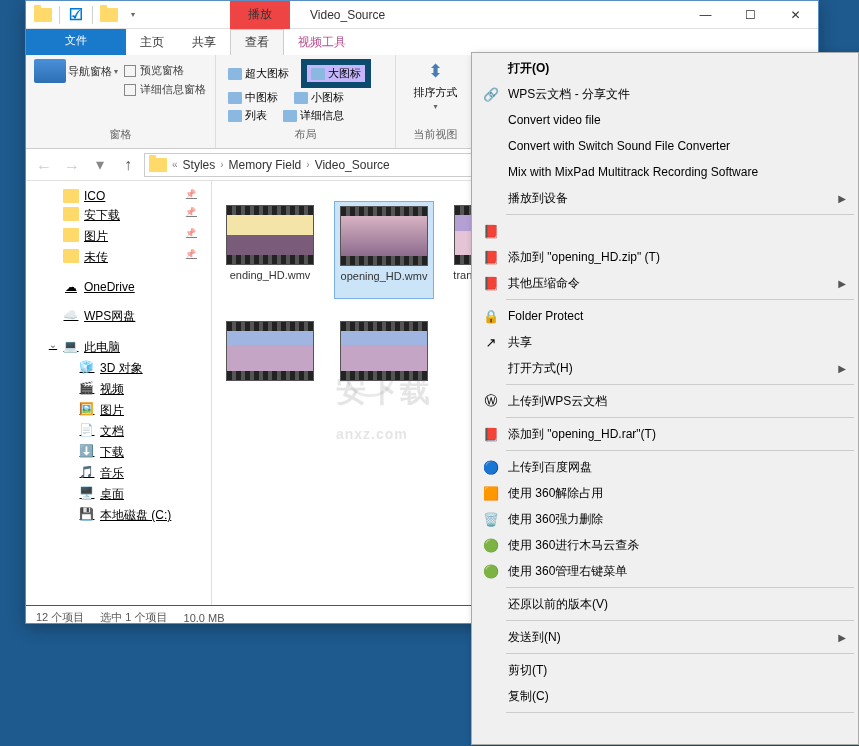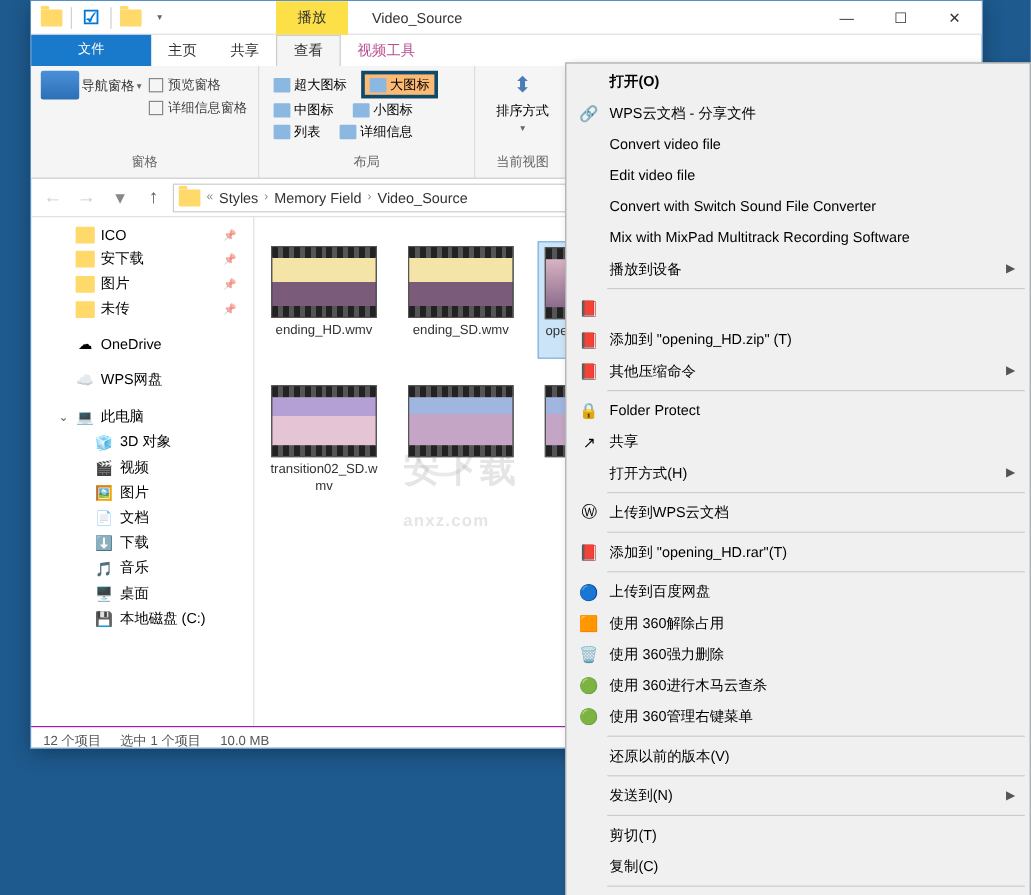--- a/index.html
+++ b/index.html
@@ -8,21 +8,21 @@
 
 
 .titlebar { height: 28px; background: #fff; display: flex; align-items: center; border-bottom: 1px solid #e0e0e0; }
 .titlebar-left { display: flex; align-items: center; gap: 2px; padding-left: 6px; }
 .qat-icon { width: 22px; height: 22px; display: flex; align-items: center; justify-content: center; font-size: 14px; }
 .folder-mini { width: 18px; height: 14px; background: #ffd96a; border-radius: 1px; position: relative; }
 .folder-mini::before { content: ""; position: absolute; top: -3px; left: 0; width: 7px; height: 3px; background: #ffd96a; border-radius: 1px 1px 0 0; }
 .qat-sep { width: 1px; height: 18px; background: #d0d0d0; margin: 0 3px; }
 .check-icon { color: #0078d7; font-size: 16px; font-weight: bold; }
 .arw { color: #666; font-size: 8px; }
-.play-tab { background: #fde047; color: #333; padding: 4px 18px; font-size: 12px; margin-left: 86px; height: 28px; display: flex; align-items: center; }
+.play-tab { background: #ef4444; color: #333; padding: 4px 18px; font-size: 12px; margin-left: 86px; height: 28px; display: flex; align-items: center; }
 .window-title { margin-left: 20px; font-size: 12px; color: #333; }
 .win-controls { margin-left: auto; display: flex; }
 .win-btn { width: 45px; height: 28px; display: flex; align-items: center; justify-content: center; font-size: 12px; color: #333; }
 
 
 .ribbon-tabs { height: 26px; display: flex; align-items: stretch; font-size: 12px; }
 .ribbon-tab { padding: 0 14px; display: flex; align-items: center; color: #333; cursor: pointer; }
 .ribbon-tab.file { background: #1979ca; color: #fff; }
 .ribbon-tab.active { background: #f5f5f5; border: 1px solid #ccc; border-bottom: none; }
 .ribbon-tab.tool { color: #b84e8f; }
@@ -33,38 +33,38 @@
 .rgroup-content { flex: 1; display: flex; gap: 6px; align-items: flex-start; }
 .rgroup-label { text-align: center; font-size: 11px; color: #666; padding: 2px 0; }
 .nav-pane { display: flex; align-items: center; font-size: 11px; color: #333; gap: 2px; }
 .nav-pane-icon { width: 32px; height: 24px; background: linear-gradient(#4a90d9, #2c6fb5); border-radius: 2px; }
 .pane-opts { display: flex; flex-direction: column; gap: 4px; font-size: 11px; color: #444; padding-top: 4px; }
 .pane-opt { display: flex; align-items: center; gap: 4px; }
 .chk { width: 12px; height: 12px; border: 1px solid #888; }
 .view-list { display: flex; flex-direction: column; gap: 1px; font-size: 11px; }
 .view-row { display: flex; gap: 8px; }
 .view-item { display: flex; align-items: center; gap: 3px; padding: 1px 4px; cursor: pointer; }
-.view-item.sel { background: #fdba74; border: 3px solid #0c4a6e; }
+.view-item.sel { background: #c4b5fd; border: 6px solid #0c4a6e; }
 .vicon { width: 14px; height: 12px; background: #8bb8e0; border-radius: 1px; }
 .sort-btn { display: flex; flex-direction: column; align-items: center; font-size: 11px; gap: 2px; }
 .sort-icon { width: 28px; height: 24px; display: flex; align-items: center; justify-content: center; font-size: 18px; color: #4a7cb5; }
 
 
 .addr-row { height: 32px; display: flex; align-items: center; padding: 3px 6px; gap: 4px; border-bottom: 1px solid #e0e0e0; }
 .nav-arrow { width: 24px; height: 24px; display: flex; align-items: center; justify-content: center; color: #ccc; border-radius: 2px; }
 .nav-arrow.en { color: #555; }
 .addr-bar { flex: 1; height: 24px; border: 1px solid #ccc; display: flex; align-items: center; padding: 0 4px; font-size: 12px; }
 .crumb { padding: 0 4px; color: #333; }
 .crumb-sep { color: #888; font-size: 10px; padding: 0 1px; }
 .addr-folder { width: 18px; height: 14px; margin-right: 4px; }
 
 
 .explorer-body { display: flex; height: 424px; }
 .tree { width: 186px; border-right: 1px solid #e0e0e0; overflow-y: auto; font-size: 12px; padding: 6px 0; }
-.tree-item { display: flex; align-items: center; gap: 5px; padding: 2px 6px 2px 22px; cursor: pointer; white-space: nowrap; }
+.tree-item { display: flex; align-items: flex-start; gap: 5px; padding: 2px 6px 2px 22px; cursor: pointer; white-space: nowrap; text-decoration: underline; }
 .tree-item.pin::after { content: "📌"; font-size: 9px; margin-left: auto; margin-right: 8px; opacity: 0.5; }
 .tree-item.sep { height: 10px; }
 .tree-exp { width: 10px; text-align: center; color: #666; font-size: 10px; }
 .ticon { width: 16px; height: 14px; display: flex; align-items: center; justify-content: center; font-size: 12px; }
 .tfolder { background: #ffd96a; border-radius: 1px; }
 
 .files { flex: 1; padding: 20px 8px; display: flex; flex-wrap: wrap; gap: 18px 14px; align-content: flex-start; overflow: hidden; }
 .file { width: 100px; display: flex; flex-direction: column; align-items: center; gap: 4px; font-size: 11px; text-align: center; cursor: pointer; padding: 4px; }
 .file.sel { background: #cce4f7; border: 1px solid #7bb1e0; }
 .thumb { width: 88px; height: 60px; background: #333; border: 1px solid #555; position: relative; display: flex; align-items: center; justify-content: center; }
@@ -300,26 +300,20 @@
       </div>
     <div class="files" id="files">
       <div class="wm-badge"></div>
       <div class="watermark">安下载<br><span style="font-size:14px;letter-spacing:1px">anxz.com</span></div>
     <div class="file">
           <div class="thumb">
             <div class="thumb-img t1"></div>
           </div>
           <div class="fname">ending_HD.wmv</div>
         </div>
-        <div class="file">
-          <div class="thumb">
-            <div class="thumb-img t1"></div>
-          </div>
-          <div class="fname">ending_SD.wmv</div>
-        </div>
         <div class="file sel">
           <div class="thumb">
             <div class="thumb-img t2"></div>
           </div>
           <div class="fname">opening_HD.wmv</div>
         </div>
         <div class="file">
           <div class="thumb">
             <div class="thumb-img t3"></div>
           </div>
@@ -371,24 +365,20 @@
     <div class="ctx-item">
       <span class="ctx-icon">🔗</span>
       <span class="ctx-label">WPS云文档 - 分享文件</span>
     </div>
     <div class="ctx-item">
       <span class="ctx-icon"></span>
       <span class="ctx-label">Convert video file</span>
     </div>
     <div class="ctx-item">
       <span class="ctx-icon"></span>
-      <span class="ctx-label">Edit video file</span>
-    </div>
-    <div class="ctx-item">
-      <span class="ctx-icon"></span>
       <span class="ctx-label">Convert with Switch Sound File Converter</span>
     </div>
     <div class="ctx-item">
       <span class="ctx-icon"></span>
       <span class="ctx-label">Mix with MixPad Multitrack Recording Software</span>
     </div>
     <div class="ctx-item">
       <span class="ctx-icon"></span>
       <span class="ctx-label">播放到设备</span>
       <span class="ctx-arrow">▶</span>

